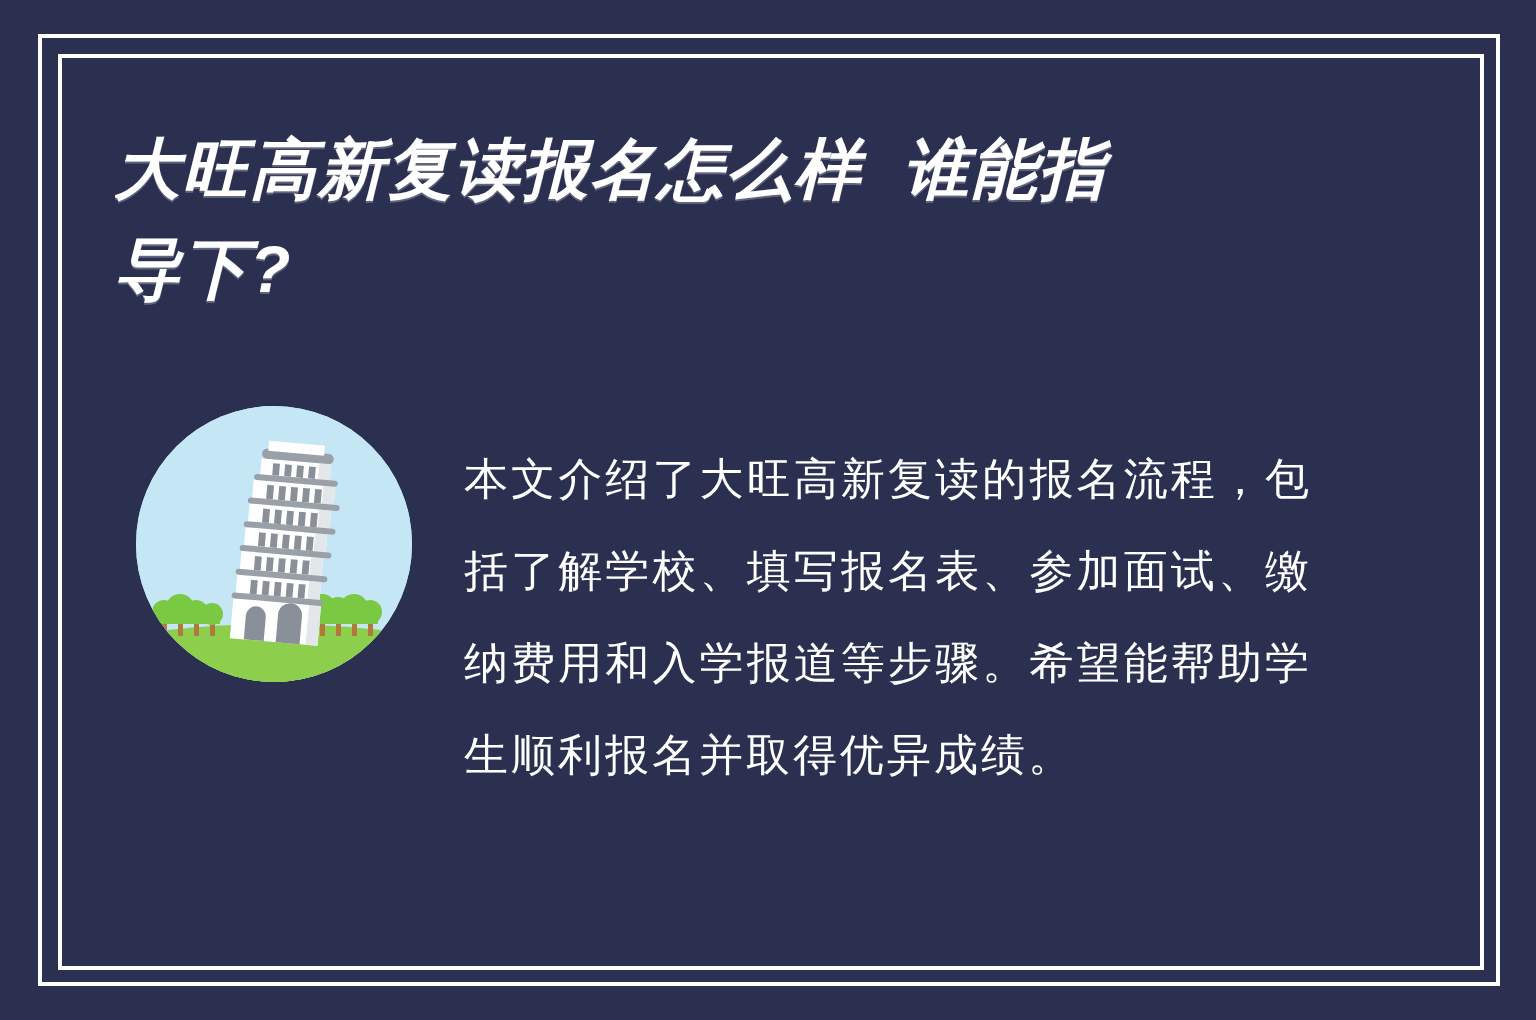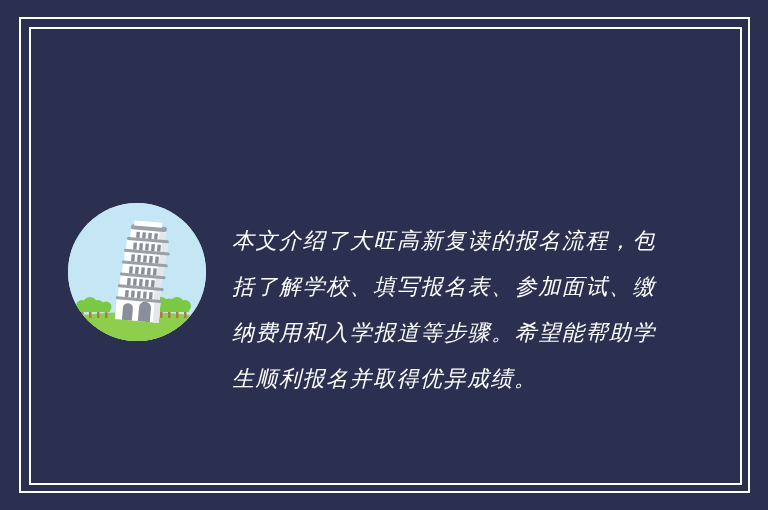--- a/index.html
+++ b/index.html
@@ -93,34 +93,37 @@
   
   .body-text {
     position: absolute;
     left: 232px;
     top: 0;
     width: 424px;
     color: #ffffff;
     font-size: 22px;
     line-height: 46px;
     letter-spacing: 1.5px;
-    font-style: italic;
     font-family: "DejaVu Sans", "Liberation Sans", sans-serif;
     text-align: justify;
     text-justify: inter-character;
   }
 </style>
 </head>
 <body>
 
 <div class="poster">
 
   <div class="frame-outer"></div>
   <div class="frame-inner"></div>
 
+  <div class="title-block">
+    <div class="title-line">大旺高新复读报名怎么样  谁能指</div>
+    <div class="title-line">导下?</div>
+  </div>
 
   <div class="content-row">
 
     <div class="illustration-wrap">
       <div class="illustration">
         <svg class="ill-svg" width="138" height="138" viewBox="0 0 138 138" xmlns="http://www.w3.org/2000/svg">
 
           <rect x="0" y="0" width="138" height="138" fill="#c5e6f5"></rect>
 
           <path d="M0 114 Q69 104 138 114 L138 138 L0 138 Z" fill="#8dce4c"></path>

